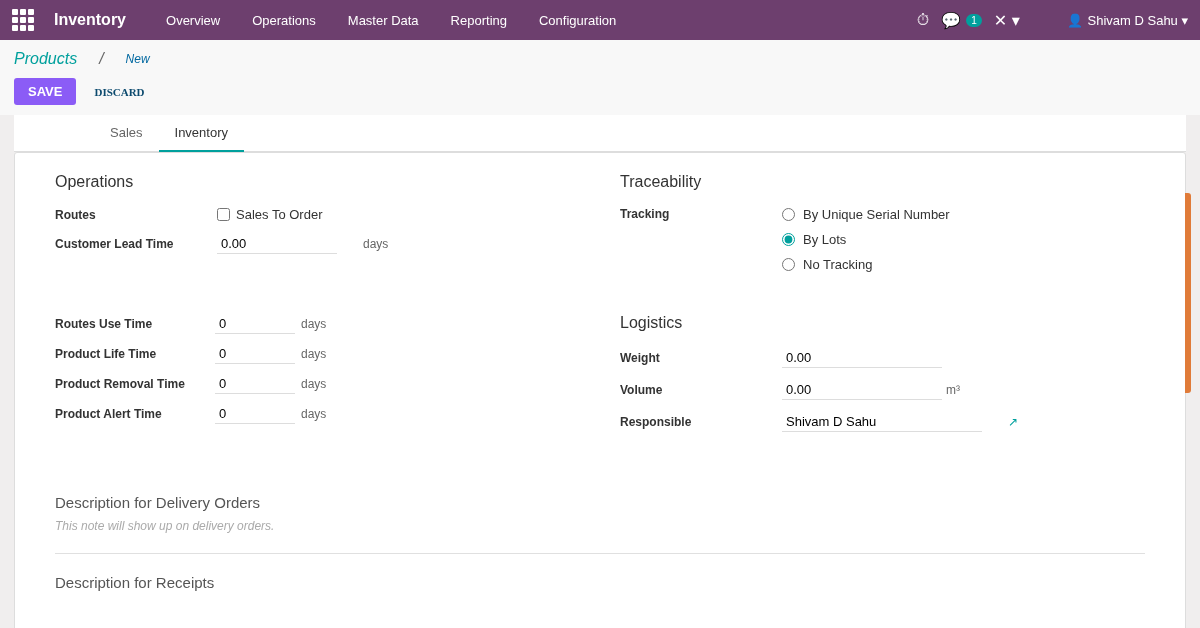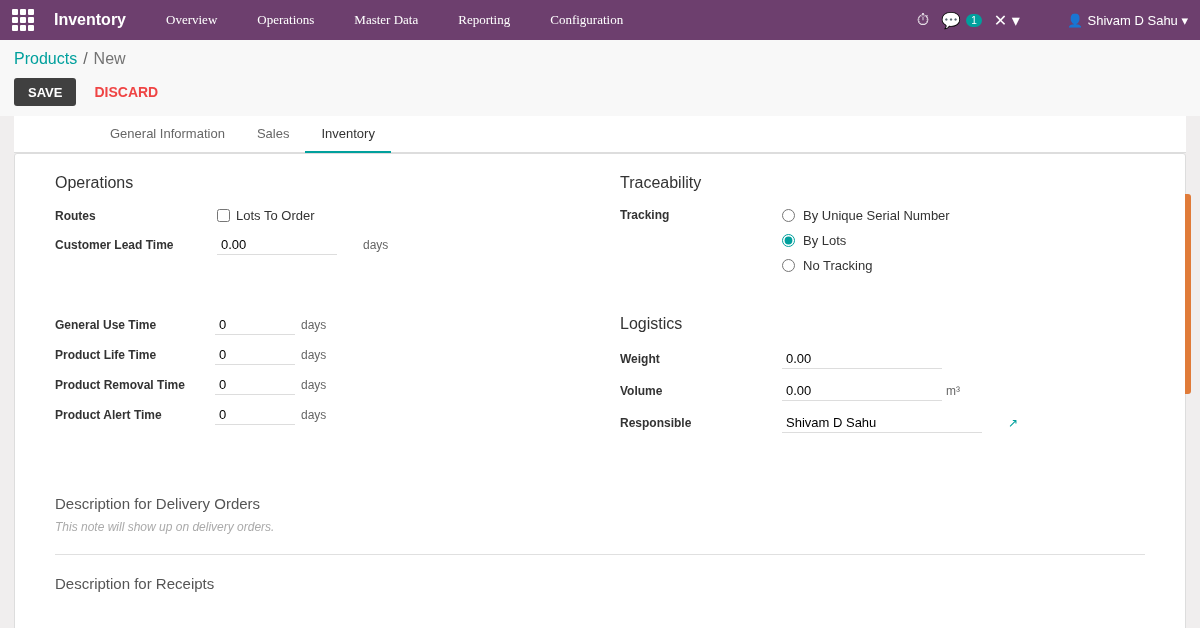--- a/index.html
+++ b/index.html
@@ -25,23 +25,22 @@
       width: 6px; height: 6px; background: white; border-radius: 1px;
     }
     .navbar-brand {
       font-size: 16px;
       font-weight: 600;
       color: white;
       margin-right: 10px;
     }
     .navbar-menu {
       display: flex;
-      gap: 20px;
+      gap: 12px;
       flex: 1;
-      font-family: Liberation Serif, serif;
     }
     .navbar-menu a {
       color: white;
       text-decoration: none;
       padding: 6px 10px;
       border-radius: 3px;
       font-size: 13px;
       cursor: pointer;
     }
     .navbar-right {
@@ -67,57 +66,59 @@
       margin-left: 2px;
     }
     .user-name { color: white; font-size: 13px; cursor: pointer; margin-left: 36px; }
 
     
     .breadcrumb-bar {
       background: #f8f8f8;
       padding: 10px 14px 4px;
       display: flex;
       align-items: center;
-      gap: 6px;
+      gap: 22px;
+      font-style: italic;
     }
     .breadcrumb-link {
       color: #00a09d;
       font-size: 16px;
       font-weight: 500;
       cursor: pointer;
       text-decoration: none;
     }
     .breadcrumb-sep { color: #666; font-size: 16px; }
-    .breadcrumb-current { color: #737373; font-size: 16px; }
+    .breadcrumb-current { color: #0369a1; font-size: 12px; }
 
     
     .action-bar {
       background: #f8f8f8;
       padding: 6px 14px 10px;
       display: flex;
       gap: 8px;
     }
     .btn-save {
-      background: #404040;
+      background: #8b5cf6;
       color: white;
       border: none;
       padding: 6px 14px;
       border-radius: 3px;
       font-size: 13px;
       font-weight: 600;
       cursor: pointer;
     }
     .btn-discard {
       background: none;
-      color: #ef4444;
+      color: #0c4a6e;
       border: none;
       padding: 6px 10px;
-      font-size: 14px;
+      font-size: 11px;
       font-weight: 600;
       cursor: pointer;
+      font-family: Liberation Serif, serif;
     }
 
     
     .tabs-bar {
       background: white;
       border-bottom: 1px solid #ddd;
       padding: 0 80px;
       display: flex;
     }
     .tab {
@@ -345,38 +346,37 @@
 </div>
 
 <div class="action-bar">
   <button class="btn-save">SAVE</button>
   <button class="btn-discard">DISCARD</button>
 </div>
 
 <div class="content-wrapper">
 
   <div class="tabs-bar">
-    <div class="tab">General Information</div>
     <div class="tab">Sales</div>
     <div class="tab active">Inventory</div>
   </div>
 
   <div class="form-card">
     <div class="side-accent"></div>
 
     <div class="two-col">
 
       <div>
         <div class="section-title">Operations</div>
 
         <div class="field-row">
           <span class="field-label">Routes</span>
           <div class="checkbox-wrapper">
             <input type="checkbox" style="">
-            <span>Lots To Order</span>
+            <span>Sales To Order</span>
           </div>
         </div>
 
         <div class="field-row">
           <span class="field-label">Customer Lead Time</span>
           <input class="input-text" type="text" value="0.00" style="">
           <span class="field-unit">days</span>
         </div>
       </div>
 
@@ -401,21 +401,21 @@
           </div>
         </div>
       </div>
     </div>
 
     <div class="two-col">
 
       <div class="dates-section">
 
         <div class="date-row">
-          <span class="date-label">General Use Time</span>
+          <span class="date-label">Routes Use Time</span>
           <input class="date-input" type="text" value="0" style="">
           <span class="date-unit">days</span>
         </div>
         <div class="date-row">
           <span class="date-label">Product Life Time</span>
           <input class="date-input" type="text" value="0" style="">
           <span class="date-unit">days</span>
         </div>
         <div class="date-row">
           <span class="date-label">Product Removal Time</span>

